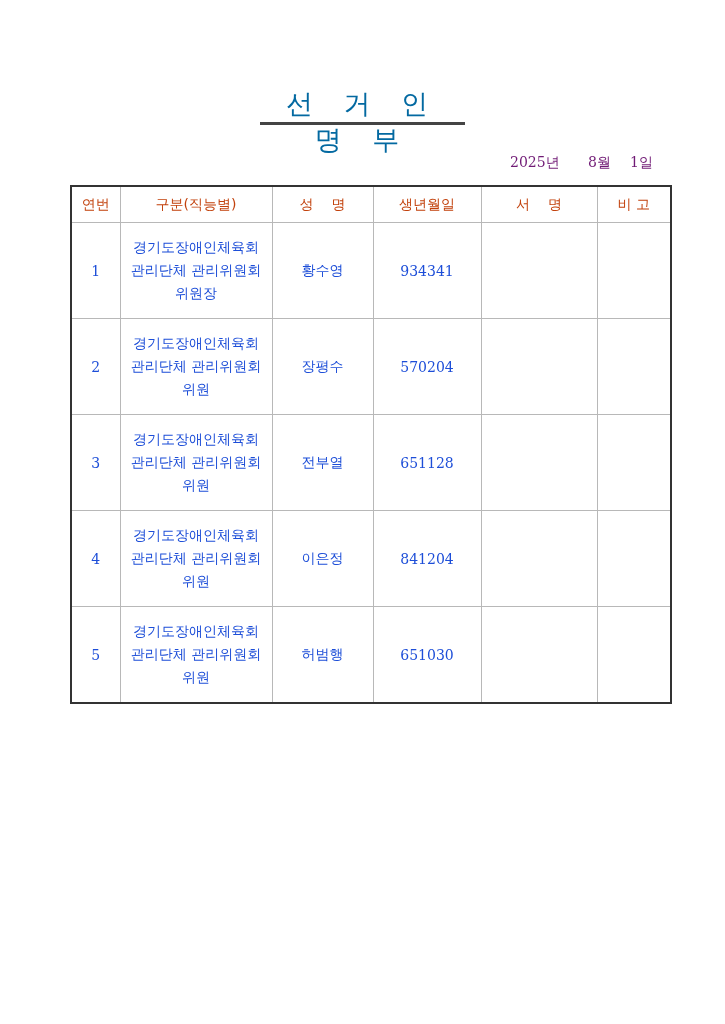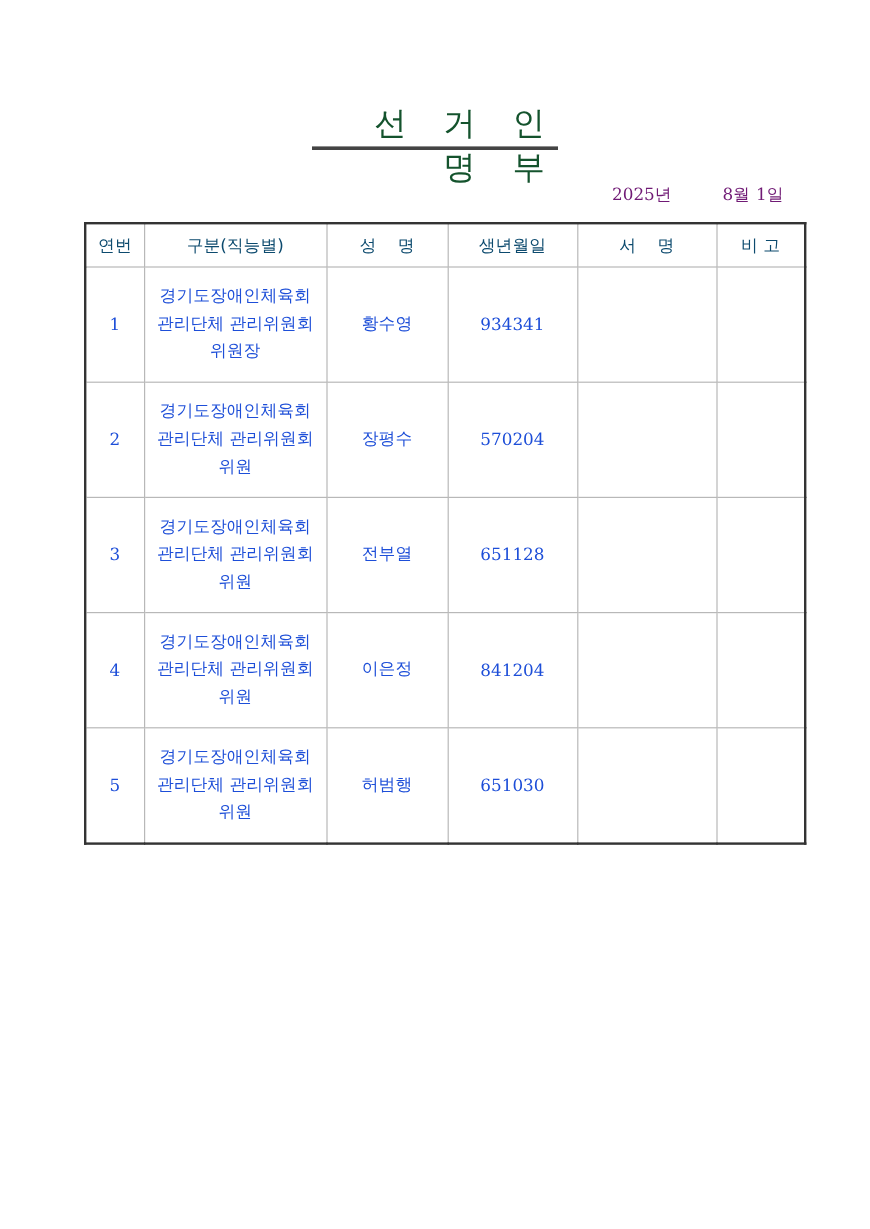--- a/index.html
+++ b/index.html
@@ -1,39 +1,39 @@
 <!DOCTYPE html>
 <html><head>
 <meta charset="utf-8">
 <style>
   html, body { margin:0; padding:0; background:#ffffff; }
   body { width:725px; height:1024px; position:relative; overflow:hidden;
          font-family:"DejaVu Serif", serif; color:#333; }
-  .title { position:absolute; left:260px; top:86px; width:205px; text-align:right;
-           font-size:27px; letter-spacing:11px; color:#14532d; font-family:"DejaVu Sans", sans-serif;
+  .title { position:absolute; left:260px; top:86px; width:205px; text-align:center;
+           font-size:27px; letter-spacing:11px; color:#0369a1; font-family:"DejaVu Sans", sans-serif;
            font-weight:normal; line-height:36px; }
   .title-underline { position:absolute; left:260px; top:122px; width:205px; height:3px; background:#444; }
   .date { position:absolute; top:154px; font-size:14px; color:#701a75; font-family:"DejaVu Serif", serif; }
   table.roster { position:absolute; left:70px; top:185px; width:600px; height:515px;
                  border-collapse:collapse; border:2px solid #333; table-layout:fixed; }
   table.roster td, table.roster th { border:1px solid #b8b8b8; text-align:center; vertical-align:middle;
                  font-weight:normal; font-size:14px; padding:0; color:#1d4ed8; }
-  table.roster th { height:35px; font-family:"DejaVu Sans", sans-serif; font-size:14px; color:#0c4a6e; }
+  table.roster th { height:35px; font-family:"DejaVu Sans", sans-serif; font-size:14px; color:#c2410c; }
   table.roster td { height:95px; }
   .ko { font-family:"DejaVu Sans", sans-serif; font-size:14px; line-height:23px; color:#444; }
   .num { font-family:"DejaVu Serif", serif; font-size:14px; color:#333; }
 </style>
 </head>
 <body>
 
 <div class="title">선 거 인  명 부</div>
 <div class="title-underline"></div>
 
 <span class="date" style="left:510px;">2025년</span>
-<span class="date" style="left:602px;">8월</span>
+<span class="date" style="left:588px;">8월</span>
 <span class="date" style="left:630px;">1일</span>
 
 <table class="roster">
   <colgroup>
     <col style="width:49px">
       <col style="width:152px">
       <col style="width:101px">
     <col style="width:108px">
       <col style="width:116px">
       <col style="width:74px">

